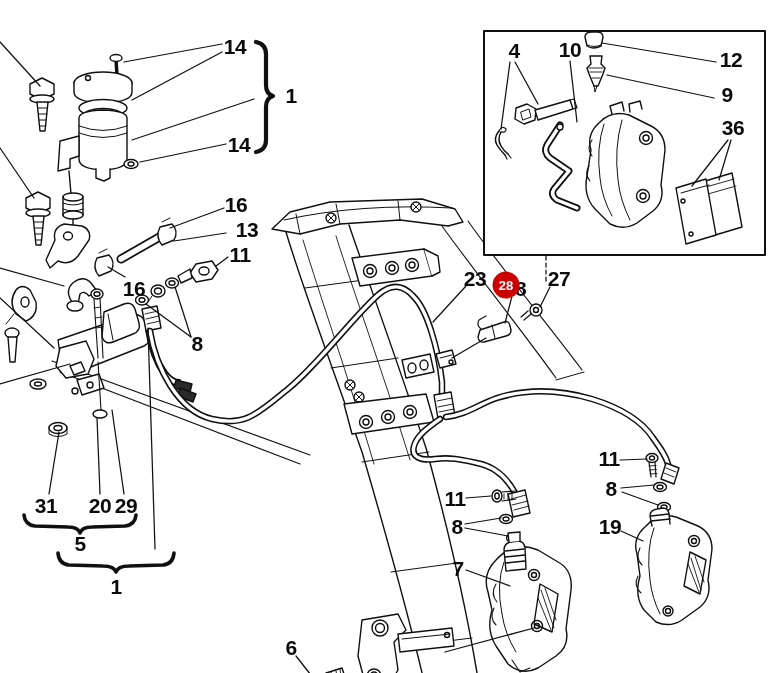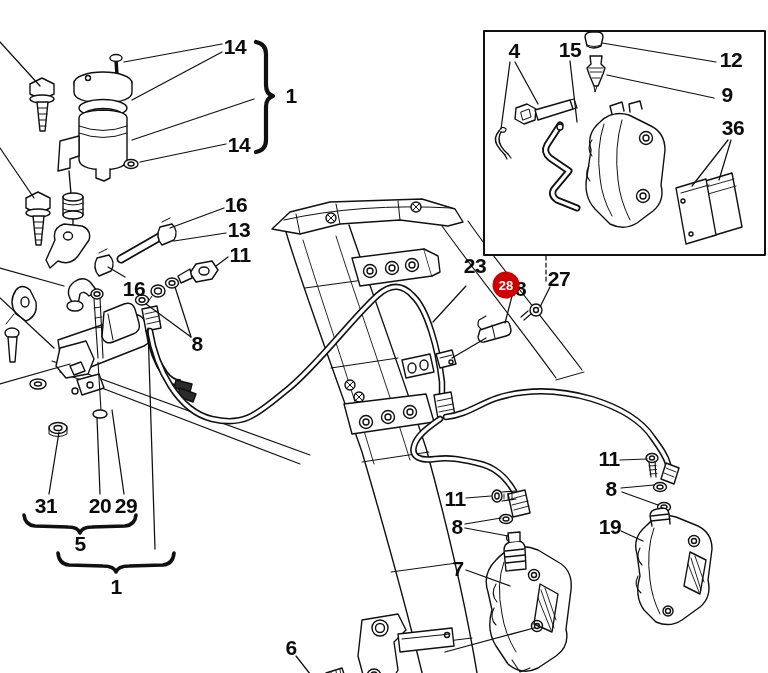--- a/index.html
+++ b/index.html
@@ -363,29 +363,29 @@
       <path d="M24,487 Q25,497 35,498 L68,499 Q78,499 80,505 Q82,499 92,499 L125,498 Q135,497 136,487" stroke-width="3.6"></path>
       <path d="M58,525 Q59,536 69,537 L103,538 Q114,538 116,544 Q118,538 129,538 L163,537 Q173,536 174,525" stroke-width="3.6"></path>
     </g>
   </g>
 </svg>
 
 <div class="callout" style="left:235px;top:19px">14</div>
 <div class="callout" style="left:291px;top:68px">1</div>
 <div class="callout" style="left:239px;top:117px">14</div>
 <div class="callout" style="left:236px;top:177px">16</div>
-<div class="callout" style="left:239px;top:202px">13</div>
+<div class="callout" style="left:247px;top:202px">13</div>
 <div class="callout" style="left:240px;top:227px">11</div>
 <div class="callout" style="left:134px;top:261px">16</div>
 <div class="callout" style="left:197px;top:316px">8</div>
-<div class="callout" style="left:475px;top:238px">23</div>
+<div class="callout" style="left:475px;top:251px">23</div>
 <div class="callout" style="left:515px;top:261px">28</div>
 <div class="callout" style="left:559px;top:251px">27</div>
 <div class="callout" style="left:514px;top:23px">4</div>
-<div class="callout" style="left:570px;top:22px">15</div>
+<div class="callout" style="left:570px;top:22px">10</div>
 <div class="callout" style="left:731px;top:32px">12</div>
 <div class="callout" style="left:727px;top:67px">9</div>
 <div class="callout" style="left:733px;top:100px">36</div>
 <div class="callout" style="left:46px;top:478px">31</div>
 <div class="callout" style="left:100px;top:478px">20</div>
 <div class="callout" style="left:126px;top:478px">29</div>
 <div class="callout" style="left:80px;top:516px">5</div>
 <div class="callout" style="left:116px;top:559px">1</div>
 <div class="callout" style="left:291px;top:620px">6</div>
 <div class="callout" style="left:458px;top:541px">7</div>

